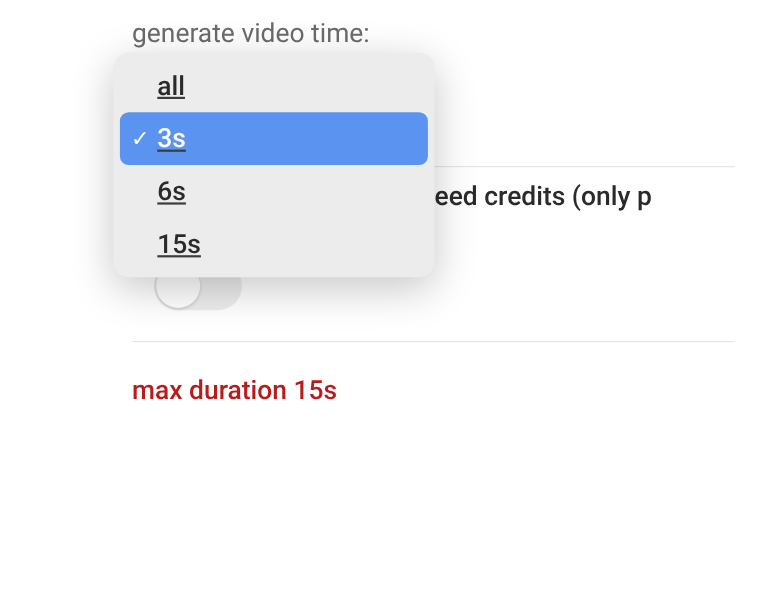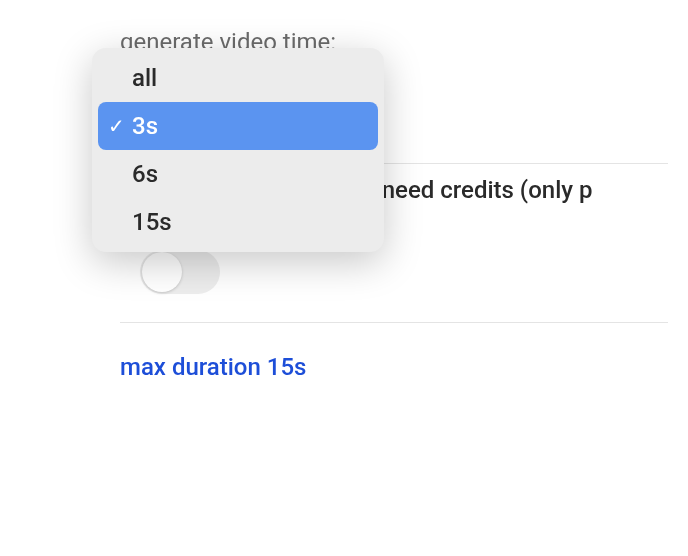--- a/index.html
+++ b/index.html
@@ -10,21 +10,21 @@
     body {
       font-family: -apple-system, BlinkMacSystemFont, "Segoe UI", Roboto, Helvetica, Arial, sans-serif;
       width: 688px;
       height: 556px;
       background: #ffffff;
       color: #3c3c3c;
       overflow: hidden;
       position: relative;
     }
     .container {
-      padding: 12px 0 0 0;
+      padding: 0 0 0 0;
       position: relative;
     }
     .section {
       padding: 12px 20px;
       position: relative;
     }
     .section-label {
       font-size: 24px;
       color: #6b6b6b;
       margin-bottom: 8px;
@@ -95,42 +95,43 @@
       width: 40px;
       height: 40px;
       background: #ffffff;
       border-radius: 20px;
       top: 2px;
       left: 2px;
       box-shadow: 0 1px 3px rgba(0,0,0,0.18);
     }
     .bottom-text {
       font-size: 24px;
-      color: #1d4ed8;
+      color: #b91c1c;
       font-weight: 500;
       margin-left: 100px;
       margin-top: 30px;
     }
     .section-card-bottom-border {
       border: none;
       border-top: 1px solid #e4e4e4;
       margin: 24px 0 0 100px;
     }
 
     
     .dropdown {
       position: absolute;
-      left: 92px;
+      left: 103px;
       top: 48px;
       width: 292px;
       background: #ececec;
       border-radius: 14px;
       box-shadow: 0 10px 38px rgba(0,0,0,0.22);
       padding: 6px 6px;
       z-index: 10;
+      text-decoration: underline;
     }
     .dropdown-item {
       font-size: 24px;
       color: #2a2a2a;
       padding: 10px 12px 10px 34px;
       border-radius: 8px;
       cursor: pointer;
       display: flex;
       align-items: center;
       position: relative;

